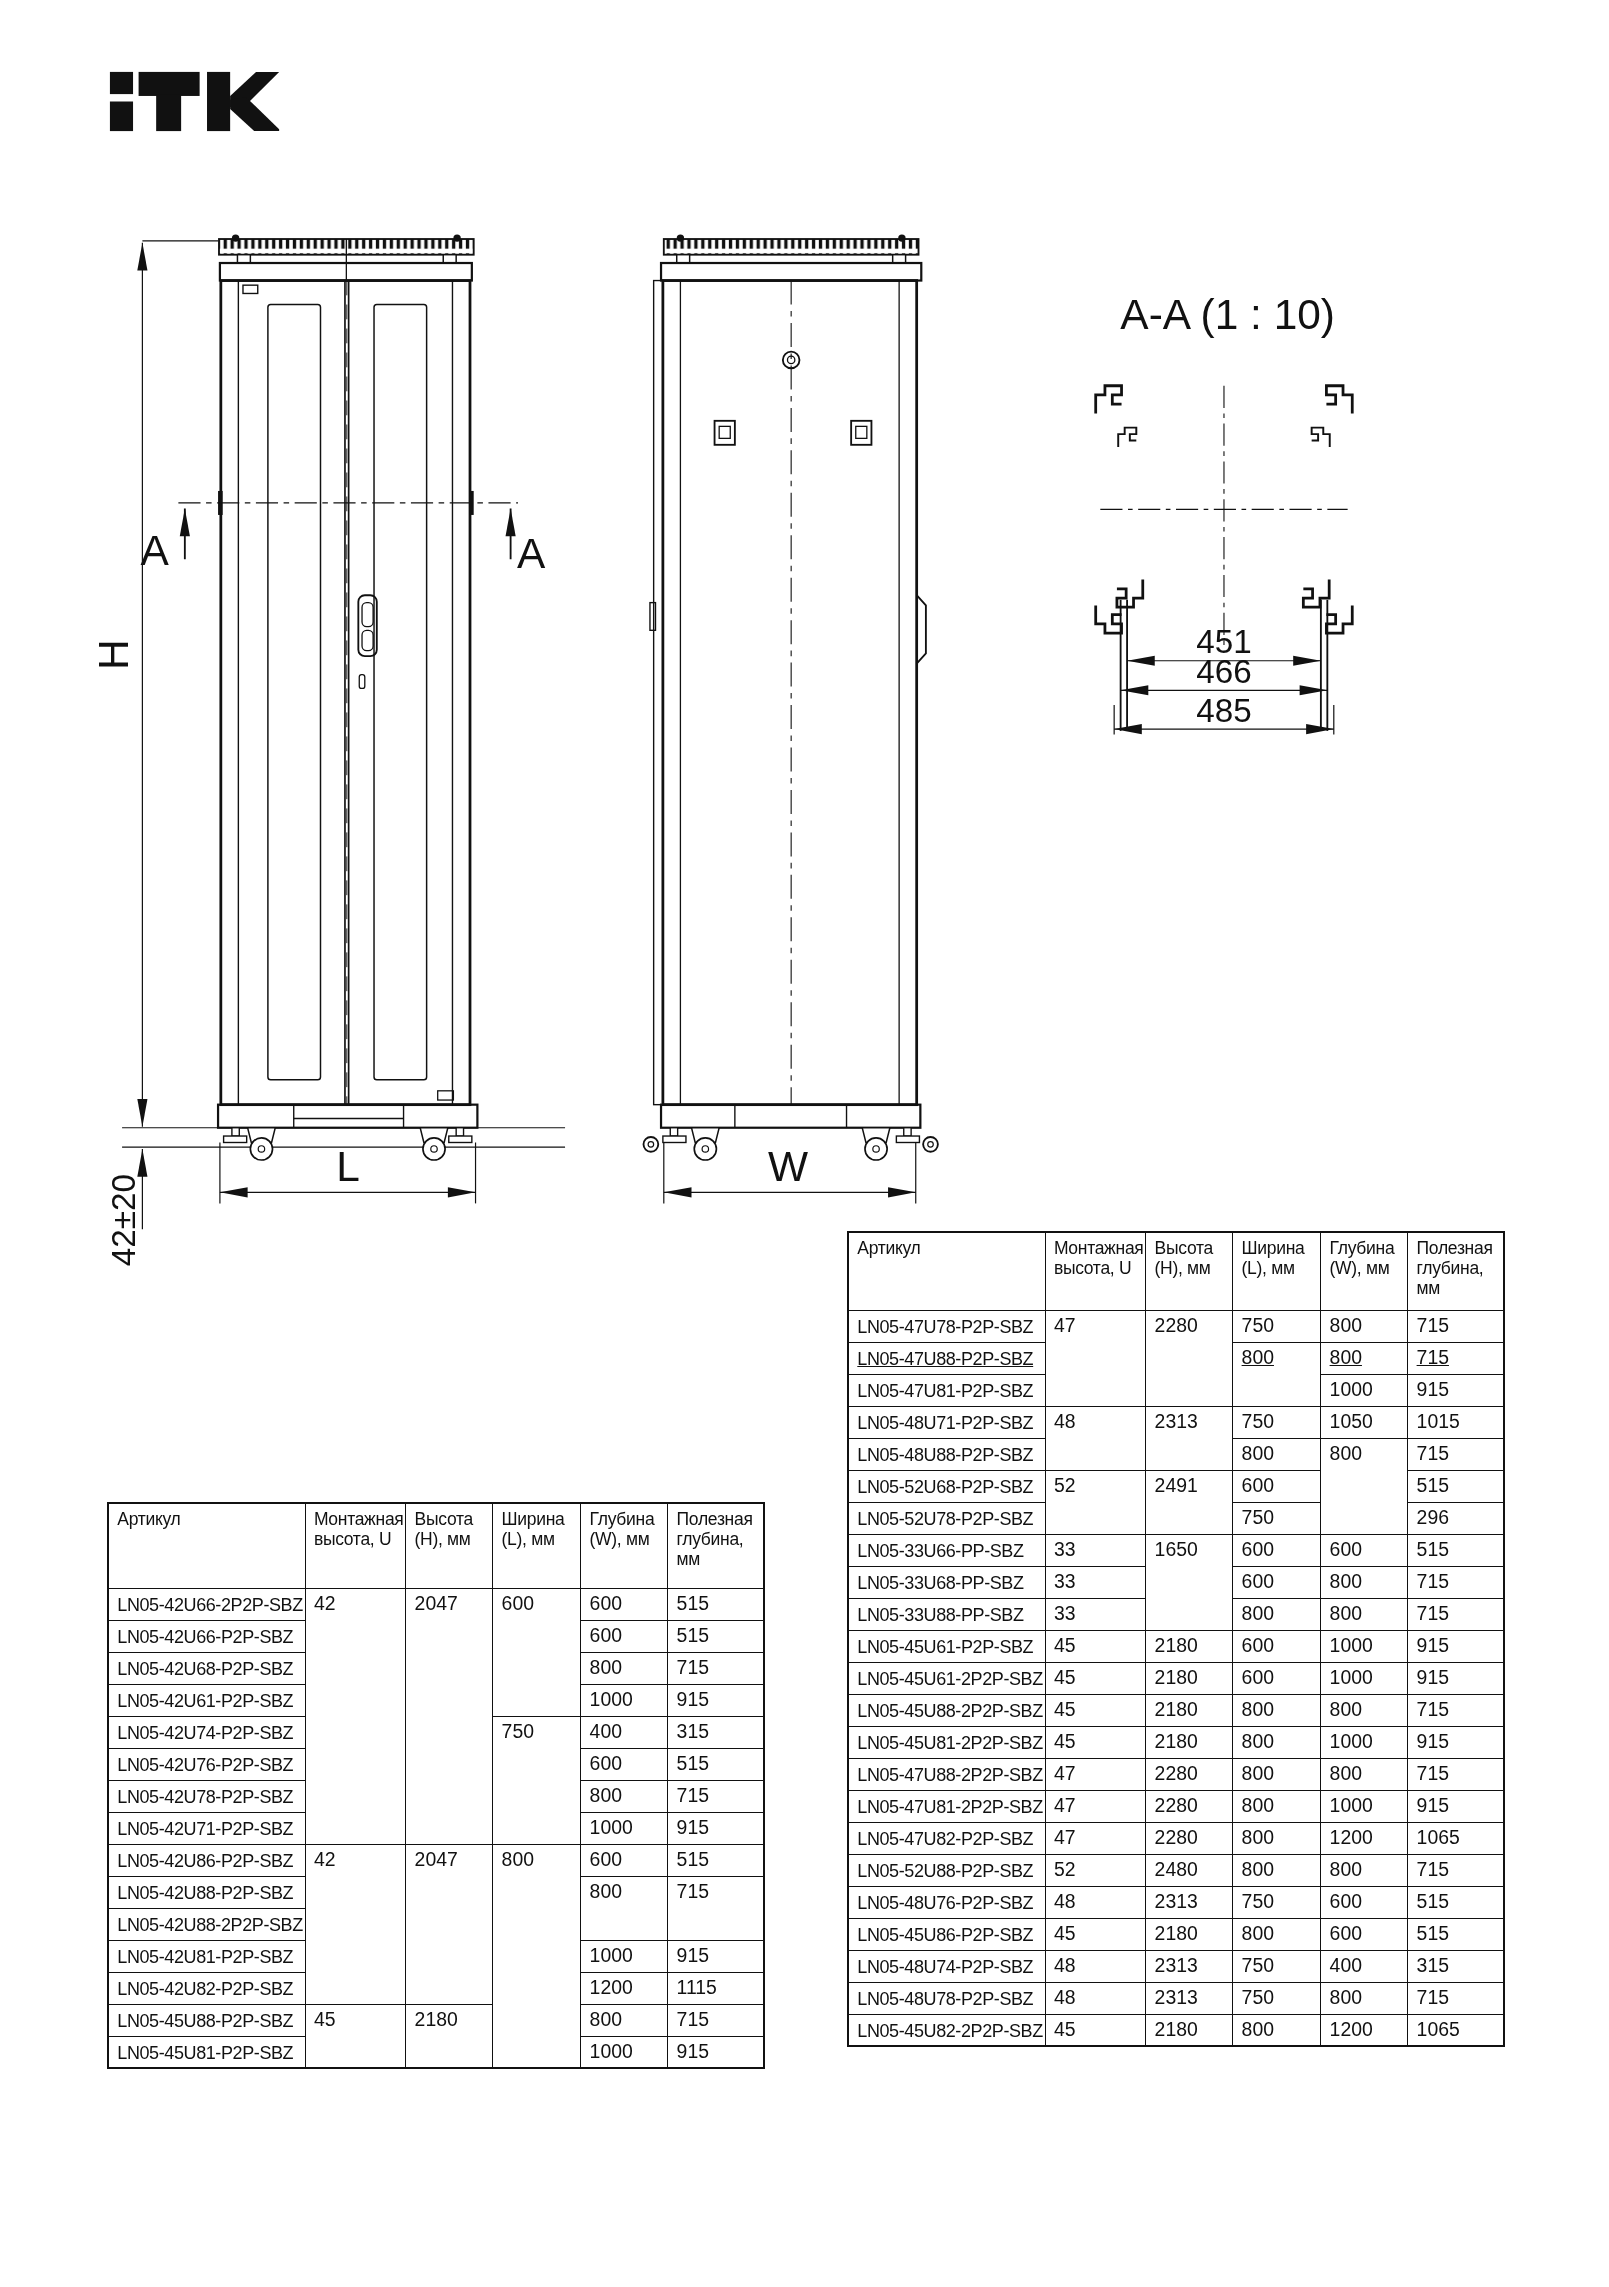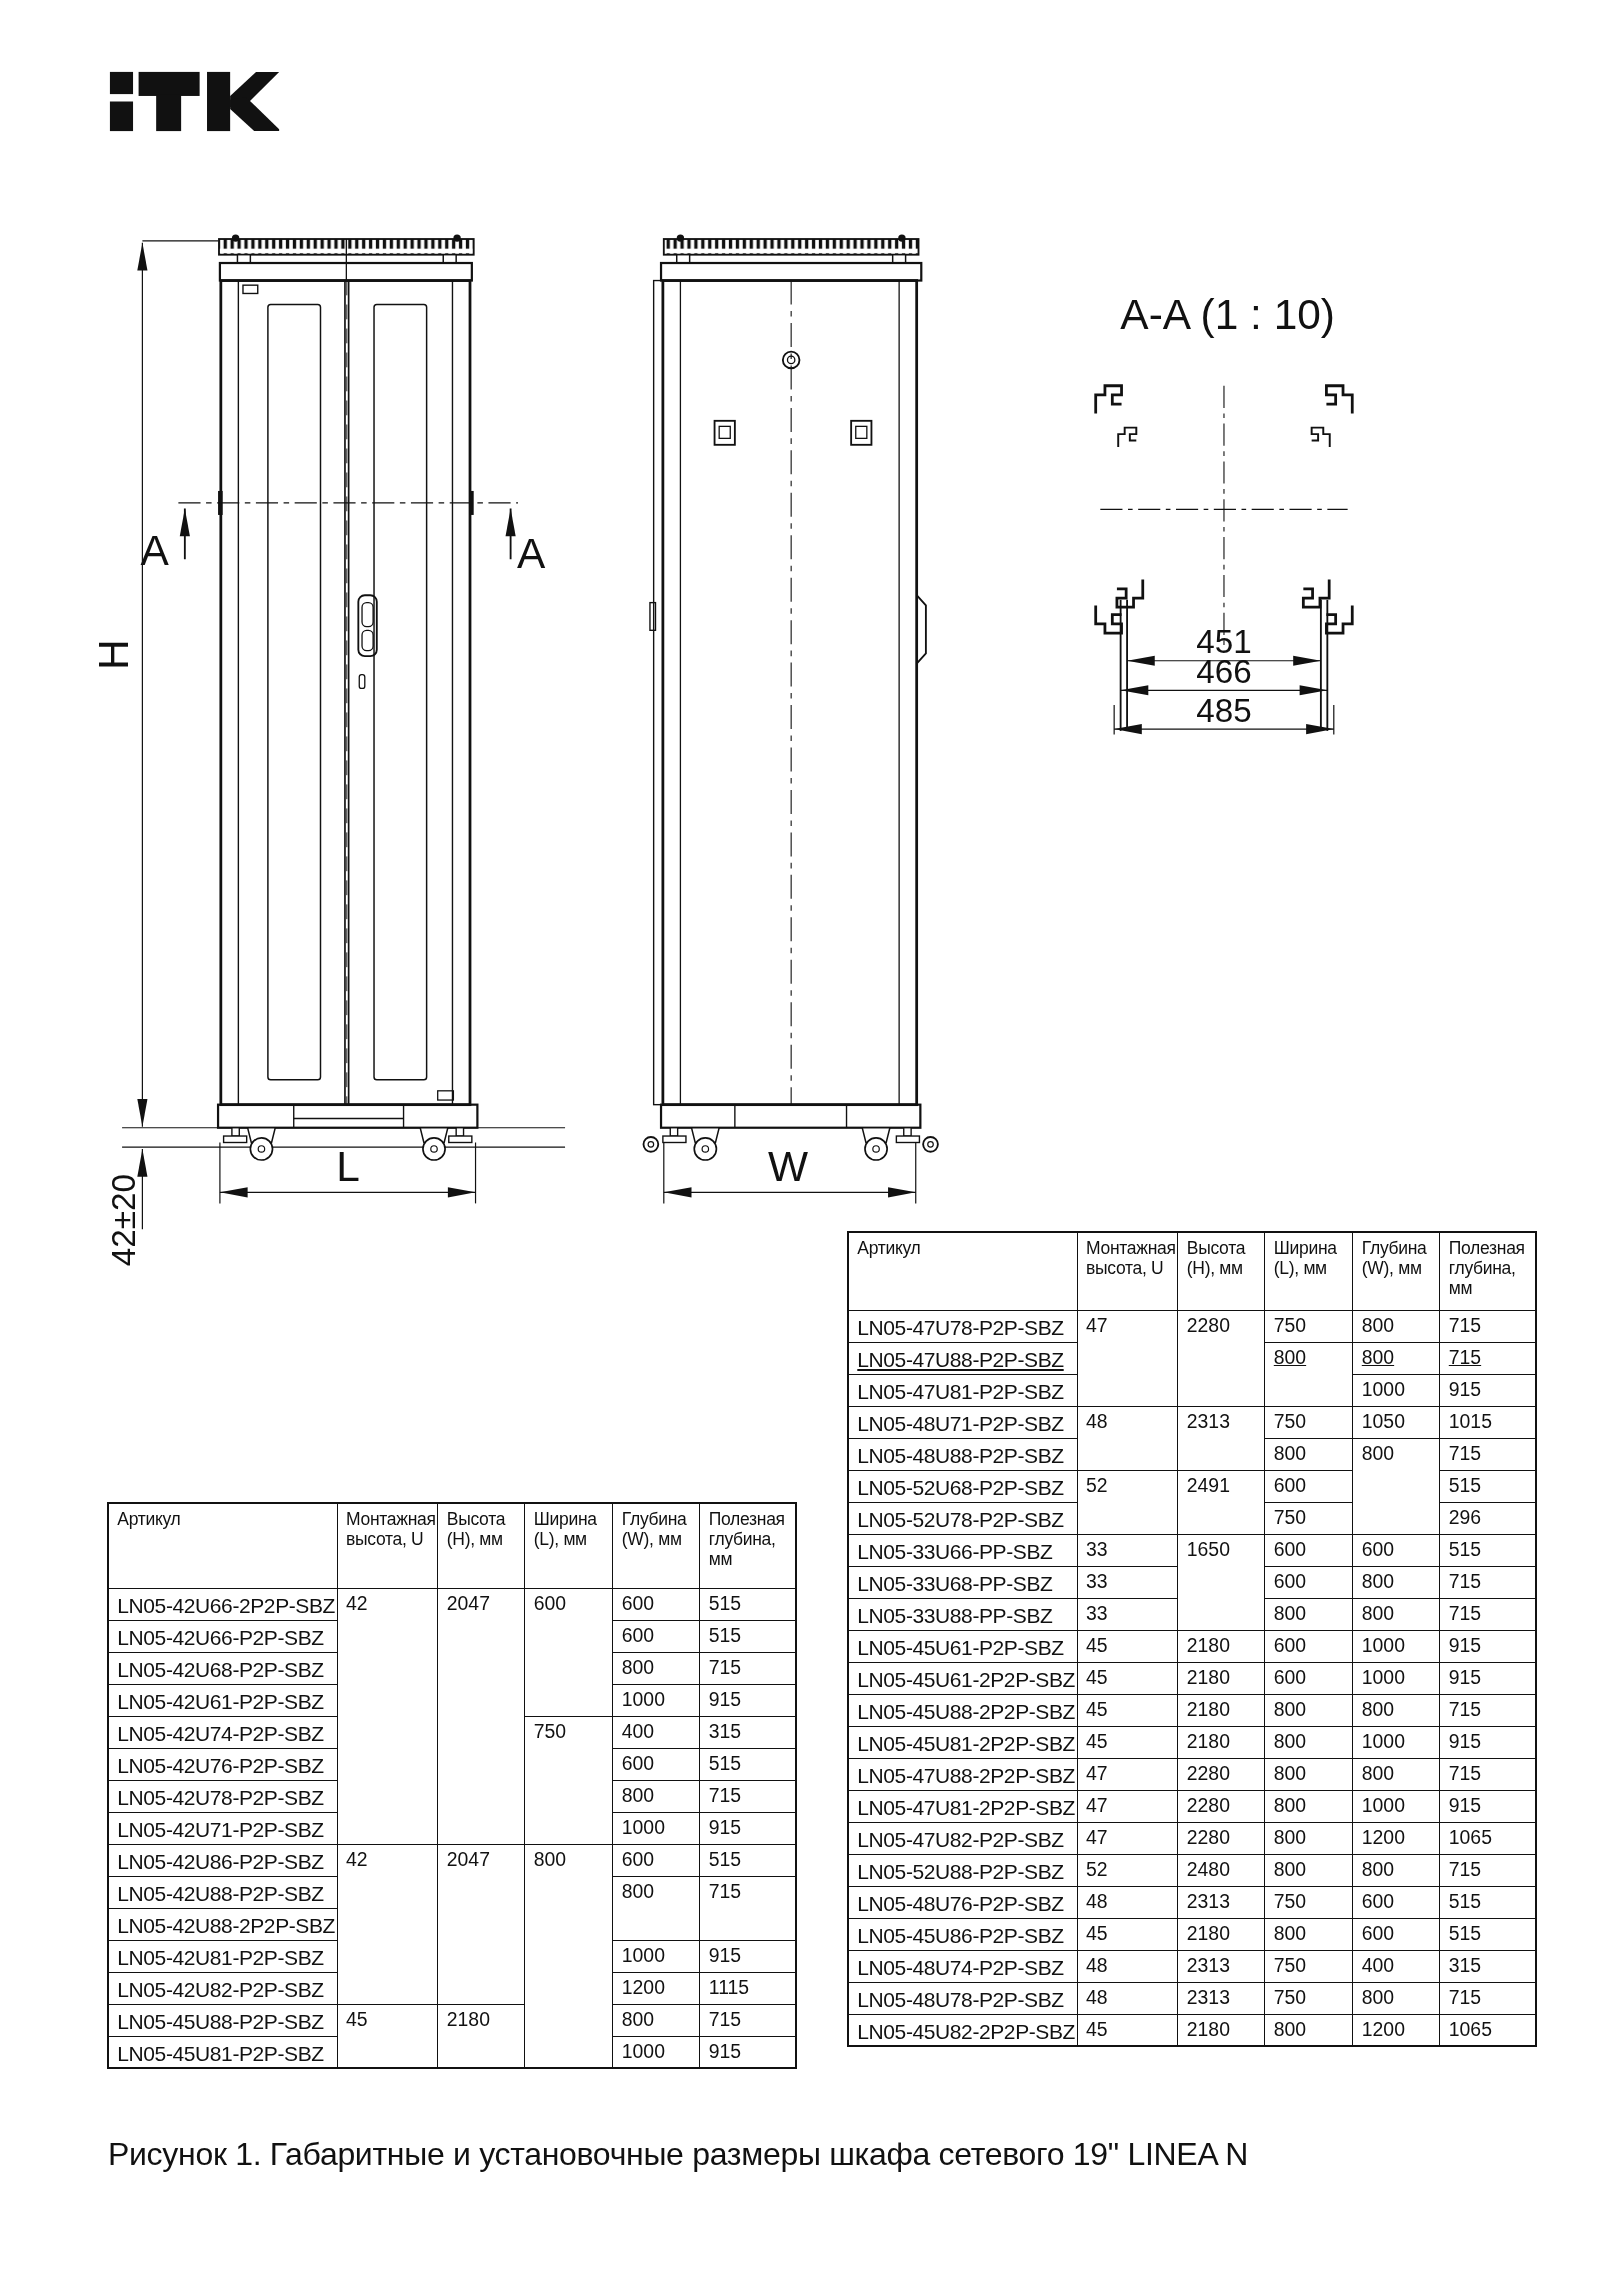--- a/index.html
+++ b/index.html
@@ -10,21 +10,21 @@
   svg text{ font-family:"Liberation Sans", sans-serif; fill:#111; }
 
   .tblwrap{ position:absolute; }
   table{ border-collapse:collapse; table-layout:fixed; border:2.3px solid #111; }
   th,td{
     border:1.5px solid #111; text-align:left; vertical-align:top;
     padding:4.6px 1.8px 0 8.3px; overflow:hidden;
   }
   th{ font-weight:400; font-size:17.5px; line-height:20px; letter-spacing:-0.3px; white-space:normal; }
   td{ font-size:19.4px; line-height:21px; white-space:nowrap; }
-  td.c0{ font-size:21px; letter-spacing:-0.4px; padding-top:6.5px; }
+  td.c0{ font-size:18px; letter-spacing:-0.4px; padding-top:6.5px; }
   .caption{ position:absolute; font-size:32px; letter-spacing:-0.3px; color:#111; }
 </style>
 </head>
 <body>
 
 <div id="page">
 
   <svg style="position:absolute;left:109px;top:70px" width="172" height="63" viewBox="0 0 186 68">
     <g fill="#111">
       <rect x="1" y="2" width="25" height="24"></rect>
@@ -504,16 +504,15 @@
           </tr>
           <tr style="height: 32px;">
             <td class="c0">LN05-45U81-P2P-SBZ</td>
             <td class="c4">1000</td>
             <td class="c5">915</td>
           </tr>
         </tbody>
     </table>
   </div>
 
-  <div class="caption" style="left:108px; top:2136px;">Рисунок 1. Габаритные и установочные размеры шкафа сетевого 19" LINEA N</div>
 
 </div>
 
 
 </body></html>

